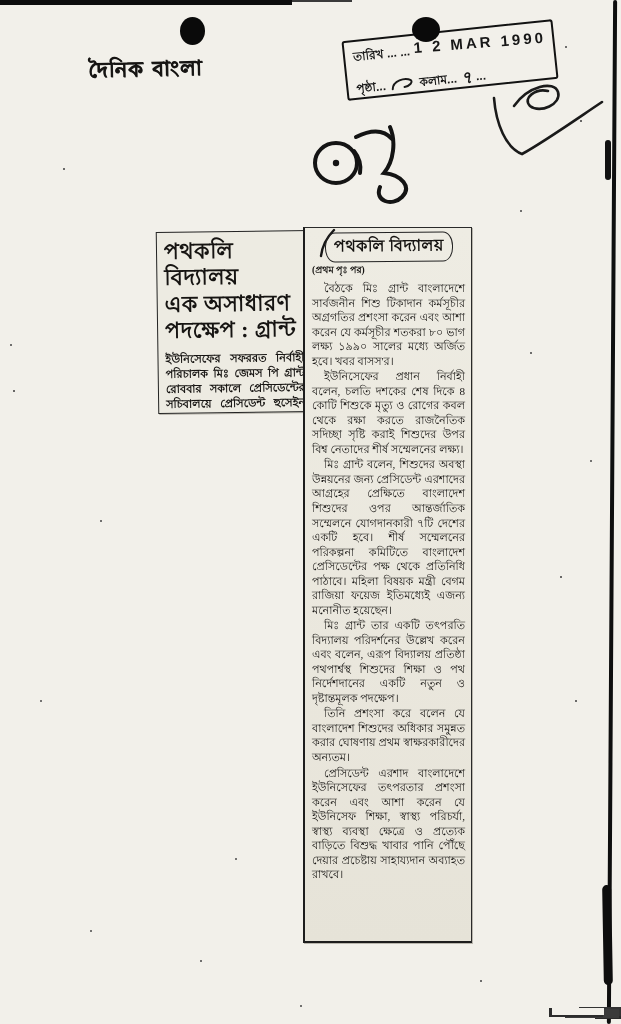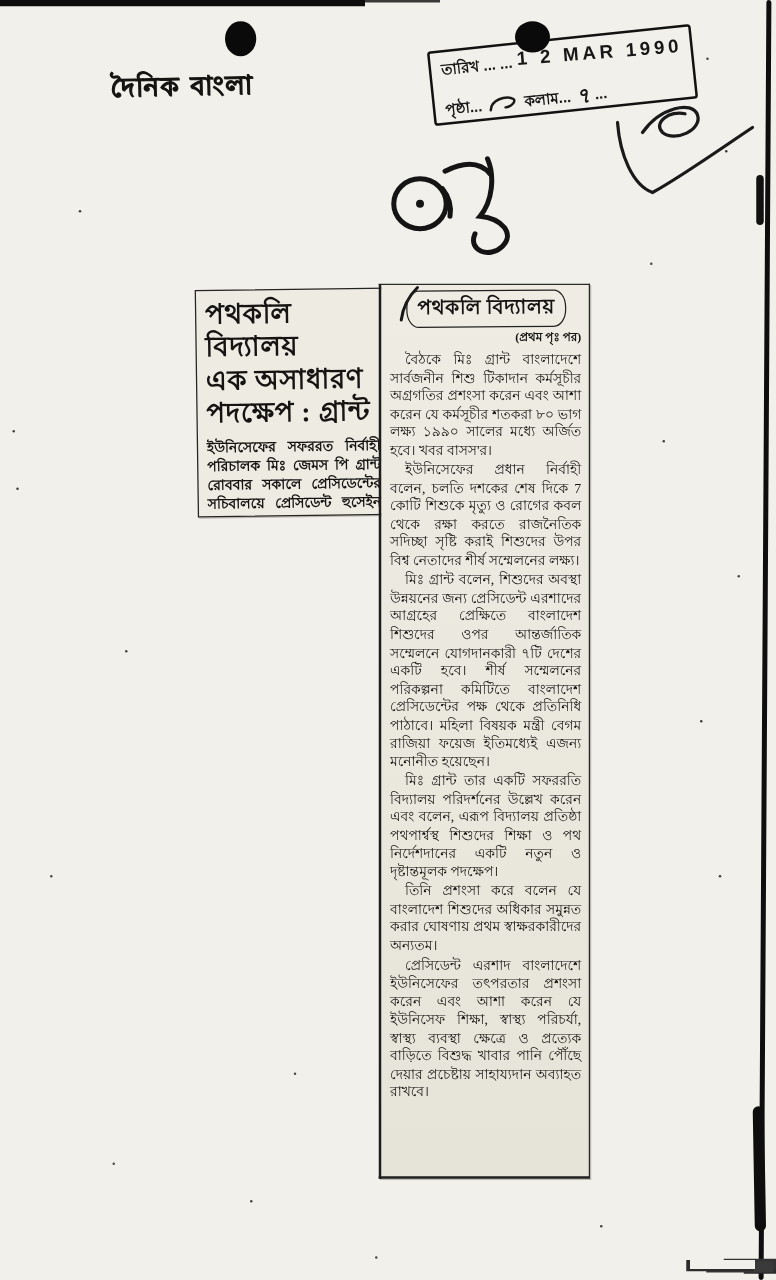--- a/index.html
+++ b/index.html
@@ -83,21 +83,21 @@
     overflow: hidden;
     box-shadow: 1px 1px 0 #b9b6ad;
   }
   .clip-right .title-wrap { text-align: center; position: relative; }
   .clip-right .title {
     display: inline-block; font-weight: bold; font-size: 16px; letter-spacing: 0.5px;
     border: 1.5px solid #222; border-radius: 10px / 14px;
     padding: 0 8px 1px 8px; transform: rotate(-0.5deg);
   }
   .title-slash { position: absolute; left: 6px; top: -4px; }
-  .clip-right .subtitle { text-align: right; font-size: 9.5px; font-weight: bold; margin: 1px 0 3px 0; }
+  .clip-right .subtitle { text-align: left; font-size: 9.5px; font-weight: bold; margin: 1px 0 3px 0; }
   .clip-right p {
     font-size: 11.1px; line-height: 1.31; font-weight: normal;
     text-align: justify; text-indent: 12px; word-break: break-word;
     margin: 0 0 1px 0;
   }
 </style>
 </head>
 <body>
 
 <div id="paper">
@@ -167,21 +167,21 @@
     <div class="title-wrap">
       <span class="title-slash">
         <svg width="20" height="30" viewBox="0 0 20 30">
             <path d="M16,2 C8,10 4,20 3,28" fill="none" stroke="#161616" stroke-width="2.4" stroke-linecap="round"></path>
           </svg>
       </span>
       <span class="title">পথকলি বিদ্যালয়</span>
     </div>
     <div class="subtitle">(প্রথম পৃঃ পর)</div>
     <p>বৈঠকে মিঃ গ্রান্ট বাংলাদেশে সার্বজনীন শিশু টিকাদান কর্মসূচীর অগ্রগতির প্রশংসা করেন এবং আশা করেন যে কর্মসূচীর শতকরা ৮০ ভাগ লক্ষ্য ১৯৯০ সালের মধ্যে অর্জিত হবে। খবর বাসস'র।</p>
-    <p>ইউনিসেফের প্রধান নির্বাহী বলেন, চলতি দশকের শেষ দিকে 7 কোটি শিশুকে মৃত্যু ও রোগের কবল থেকে রক্ষা করতে রাজনৈতিক সদিচ্ছা সৃষ্টি করাই শিশুদের উপর বিশ্ব নেতাদের শীর্ষ সম্মেলনের লক্ষ্য।</p>
+    <p>ইউনিসেফের প্রধান নির্বাহী বলেন, চলতি দশকের শেষ দিকে 8 কোটি শিশুকে মৃত্যু ও রোগের কবল থেকে রক্ষা করতে রাজনৈতিক সদিচ্ছা সৃষ্টি করাই শিশুদের উপর বিশ্ব নেতাদের শীর্ষ সম্মেলনের লক্ষ্য।</p>
     <p>মিঃ গ্রান্ট বলেন, শিশুদের অবস্থা উন্নয়নের জন্য প্রেসিডেন্ট এরশাদের আগ্রহের প্রেক্ষিতে বাংলাদেশ শিশুদের ওপর আন্তর্জাতিক সম্মেলনে যোগদানকারী ৭টি দেশের একটি হবে। শীর্ষ সম্মেলনের পরিকল্পনা কমিটিতে বাংলাদেশ প্রেসিডেন্টের পক্ষ থেকে প্রতিনিধি পাঠাবে। মহিলা বিষয়ক মন্ত্রী বেগম রাজিয়া ফয়েজ ইতিমধ্যেই এজন্য মনোনীত হয়েছেন।</p>
-    <p>মিঃ গ্রান্ট তার একটি সফররতি বিদ্যালয় পরিদর্শনের উল্লেখ করেন এবং বলেন, এরূপ বিদ্যালয় প্রতিষ্ঠা পথপার্শ্বস্থ শিশুদের শিক্ষা ও পথ নির্দেশদানের একটি নতুন ও দৃষ্টান্তমূলক পদক্ষেপ।</p>
+    <p>মিঃ গ্রান্ট তার একটি তৎপরতি বিদ্যালয় পরিদর্শনের উল্লেখ করেন এবং বলেন, এরূপ বিদ্যালয় প্রতিষ্ঠা পথপার্শ্বস্থ শিশুদের শিক্ষা ও পথ নির্দেশদানের একটি নতুন ও দৃষ্টান্তমূলক পদক্ষেপ।</p>
     <p>তিনি প্রশংসা করে বলেন যে বাংলাদেশ শিশুদের অধিকার সমুন্নত করার ঘোষণায় প্রথম স্বাক্ষরকারীদের অন্যতম।</p>
     <p>প্রেসিডেন্ট এরশাদ বাংলাদেশে ইউনিসেফের তৎপরতার প্রশংসা করেন এবং আশা করেন যে ইউনিসেফ শিক্ষা, স্বাস্থ্য পরিচর্যা, স্বাস্থ্য ব্যবস্থা ক্ষেত্রে ও প্রত্যেক বাড়িতে বিশুদ্ধ খাবার পানি পৌঁছে দেয়ার প্রচেষ্টায় সাহায্যদান অব্যাহত রাখবে।</p>
 
   </div>
 
 </div>
 
 </body></html>

